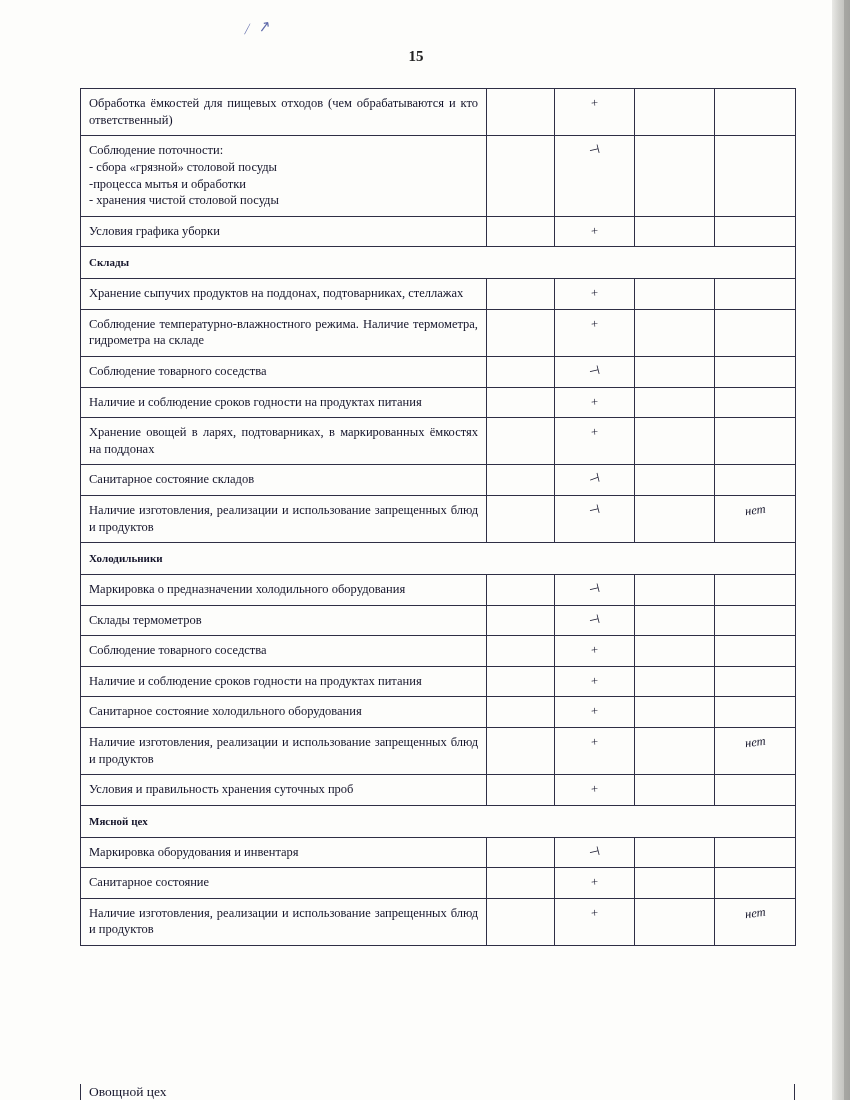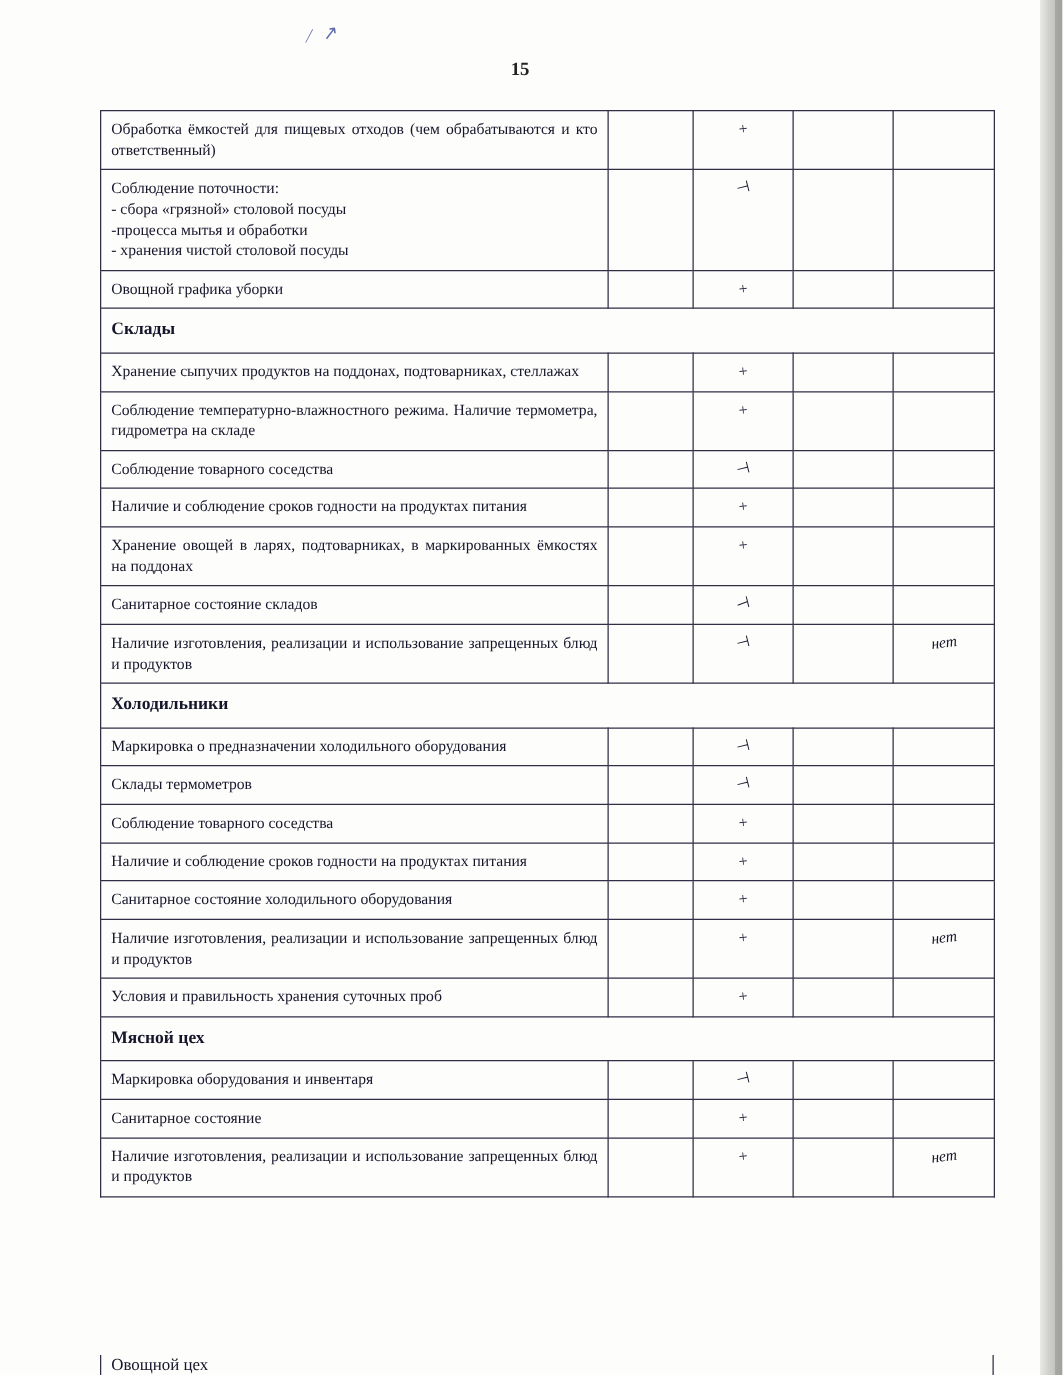--- a/index.html
+++ b/index.html
@@ -118,21 +118,21 @@
 
   tr.section td {
     text-align: center;
     font-weight: bold;
     font-size: 13.5px;
     padding-top: 8px;
     padding-bottom: 8px;
   }
   tr.subsection td {
     font-weight: bold;
-    font-size: 14px;
+    font-size: 11px;
     padding-top: 8px;
     padding-bottom: 8px;
     text-align: left;
   }
   .mark-ink {
     display: inline-block;
     transform: rotate(-6deg);
   }
   .mark-ink.v2 { transform: rotate(-14deg); }
   .mark-ink.v3 { transform: rotate(-20deg) skewX(-6deg); }
@@ -184,21 +184,21 @@
             <td class="note"></td>
           </tr>
           <tr>
             <td class="txt">Соблюдение поточности:<br>- сбора «грязной» столовой посуды<br>-процесса мытья и обработки<br>- хранения чистой столовой посуды</td>
             <td class="empty"></td>
             <td class="mark"><span class="mark-ink v2">⊣</span></td>
             <td class="empty"></td>
             <td class="note"></td>
           </tr>
           <tr>
-            <td class="txt">Овощной графика уборки</td>
+            <td class="txt">Условия графика уборки</td>
             <td class="empty"></td>
             <td class="mark"><span class="mark-ink v1">+</span></td>
             <td class="empty"></td>
             <td class="note"></td>
           </tr>
           <tr class="subsection">
             <td colspan="5">Склады</td>
           </tr>
           <tr>
             <td class="txt">Хранение сыпучих продуктов на поддонах, подтоварниках, стеллажах</td>

